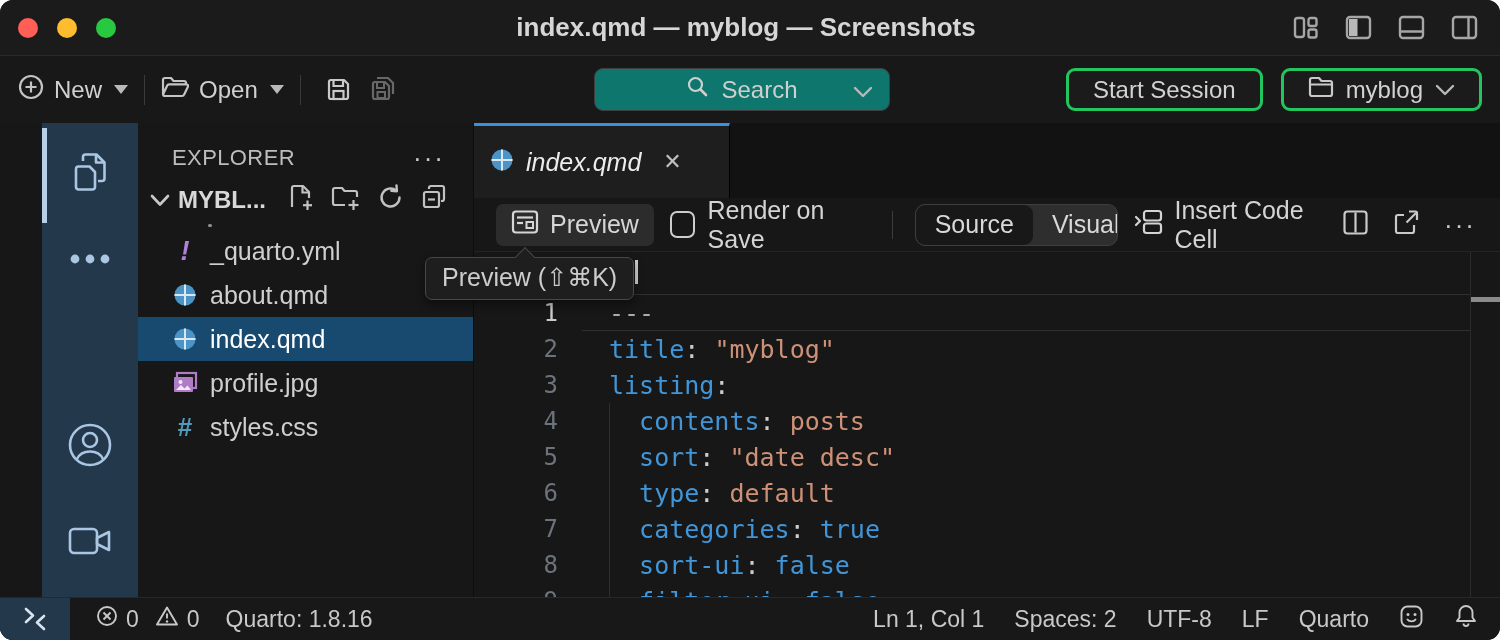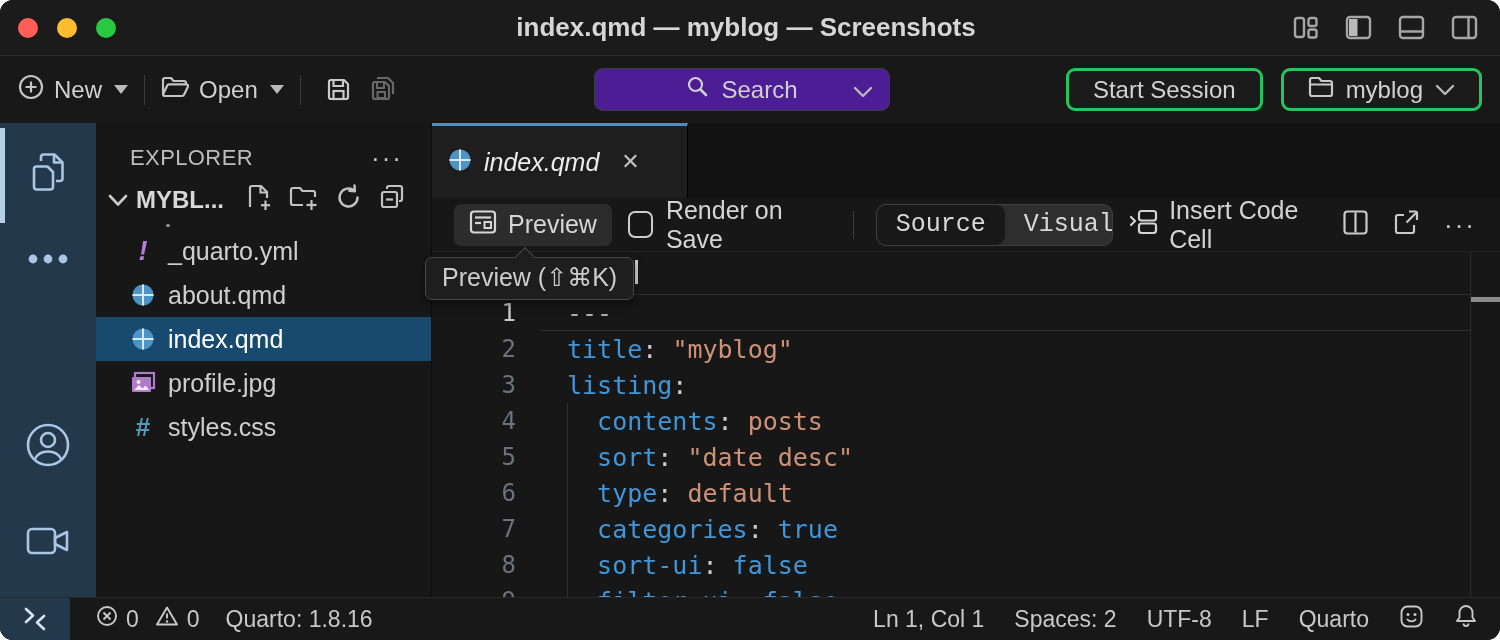--- a/index.html
+++ b/index.html
@@ -18,27 +18,27 @@
   .title{position:absolute;left:0;right:8px;text-align:center;font-size:26px;font-weight:600;color:#d6d6d6;pointer-events:none;}
   .winicons{margin-left:auto;display:flex;gap:26px;padding-right:22px;align-items:center;}
   .winicons svg{display:block;}
 
   
   .toolbar{height:67px;background:#181818;flex:0 0 auto;display:flex;align-items:center;padding:0 18px;position:relative;}
   .tbtn{display:flex;align-items:center;gap:10px;color:var(--ui-fg);font-size:24px;cursor:default;}
   .caret{width:0;height:0;border-left:7px solid transparent;border-right:7px solid transparent;border-top:9px solid #b9b9b9;margin-left:2px;}
   .tsep{width:1px;height:30px;background:#3a3a3a;margin:0 16px;}
   .iconbtn{display:flex;align-items:center;justify-content:center;margin:0 8px;}
-  .searchbox{position:absolute;left:594px;width:296px;height:43px;border:1px solid #3f3f3f;border-radius:9px;background:#4c1d95;display:flex;align-items:center;justify-content:center;gap:12px;color:#cfcfcf;font-size:24px;}
+  .searchbox{position:absolute;left:594px;width:296px;height:43px;border:1px solid #3f3f3f;border-radius:9px;background:#0f766e;display:flex;align-items:center;justify-content:center;gap:12px;color:#cfcfcf;font-size:24px;}
   .searchbox .chev{position:absolute;right:16px;}
   .tool-right{margin-left:auto;display:flex;gap:18px;align-items:center;}
   .pillbtn{height:43px;border:3px solid #22c55e;border-radius:9px;display:flex;align-items:center;color:#d2d2d2;font-size:24px;padding:0 24px;gap:12px;background:#1b1b1b;}
 
   
-  .main{flex:1 1 auto;display:flex;min-height:0;}
+  .main{flex:1 1 auto;display:flex;min-height:0;margin-left:42px;}
 
   .activitybar{width:96px;background:var(--activity);position:relative;flex:0 0 auto;display:flex;flex-direction:column;align-items:center;}
   .act-indicator{position:absolute;left:0;top:5px;width:5px;height:95px;background:#b5d0e8;}
   .act-top{display:flex;flex-direction:column;align-items:center;gap:52px;margin-top:26px;}
   .act-bottom{margin-top:auto;display:flex;flex-direction:column;align-items:center;gap:52px;margin-bottom:36px;}
 
   .sidebar{width:336px;background:#171717;flex:0 0 auto;border-right:1px solid #0d0d0d;overflow:hidden;font-size:25px;color:#cfcfcf;}
   .explorer-row{margin-top:16px;height:38px;display:flex;align-items:center;padding:0 28px 0 34px;}
   .explorer-title{font-size:22px;letter-spacing:.4px;color:#bdbdbd;}
   .kebab{margin-left:auto;color:#c8c8c8;font-size:26px;letter-spacing:2px;line-height:10px;}
@@ -62,21 +62,21 @@
   .tabstrip{height:75px;background:#121212;display:flex;flex:0 0 auto;}
   .tab{width:256px;background:#1e1e1e;border-top:3px solid var(--accent);border-right:1px solid #000;display:flex;align-items:center;padding:0 16px;gap:12px;}
   .tabname{font-style:italic;font-size:25px;color:#ececec;}
   .tabclose{margin-left:10px;color:#c0c0c0;font-size:22px;}
   .actionbar{height:54px;border-bottom:1px solid #242424;display:flex;align-items:center;padding-left:22px;gap:16px;flex:0 0 auto;}
   .preview-btn{height:42px;background:#2c2c2c;border-radius:7px;display:flex;align-items:center;gap:11px;padding:0 15px;color:#d6d6d6;font-size:25px;}
   .chk-wrap{display:flex;align-items:center;gap:13px;color:#d4d4d4;font-size:25px;}
   .chk{width:27px;height:27px;border:2.5px solid #cdcdcd;border-radius:7px;background:transparent;}
   .asep{width:1px;height:28px;background:#3c3c3c;margin:0 6px;}
   .modepill{height:42px;border:1px solid #3e3e3e;background:#2e2e2e;border-radius:10px;display:flex;align-items:stretch;overflow:hidden;font-size:25px;color:#d8d8d8;}
-  .modeseg{display:flex;align-items:center;padding:0 19px;font-family:Liberation Mono, monospace;}
+  .modeseg{display:flex;align-items:center;padding:0 19px;}
   .modeseg.active{background:#181818;border-radius:9px;}
   .ab-right{margin-left:auto;display:flex;align-items:center;gap:24px;padding-right:24px;}
   .icc{display:flex;align-items:center;gap:10px;color:#d4d4d4;font-size:25px;}
 
   .codearea{position:relative;flex:1 1 auto;overflow:hidden;font-family:"DejaVu Sans Mono",monospace;font-size:25px;}
   .code-scroll{position:absolute;left:0;right:0;top:43px;}
   .code-row{height:36px;display:flex;align-items:center;white-space:pre;}
   .gutter{width:84px;text-align:right;color:#6c737c;flex:0 0 auto;font-size:24px;}
   .gutter.active{color:#cacaca;}
   .ltext{padding-left:51px;}

